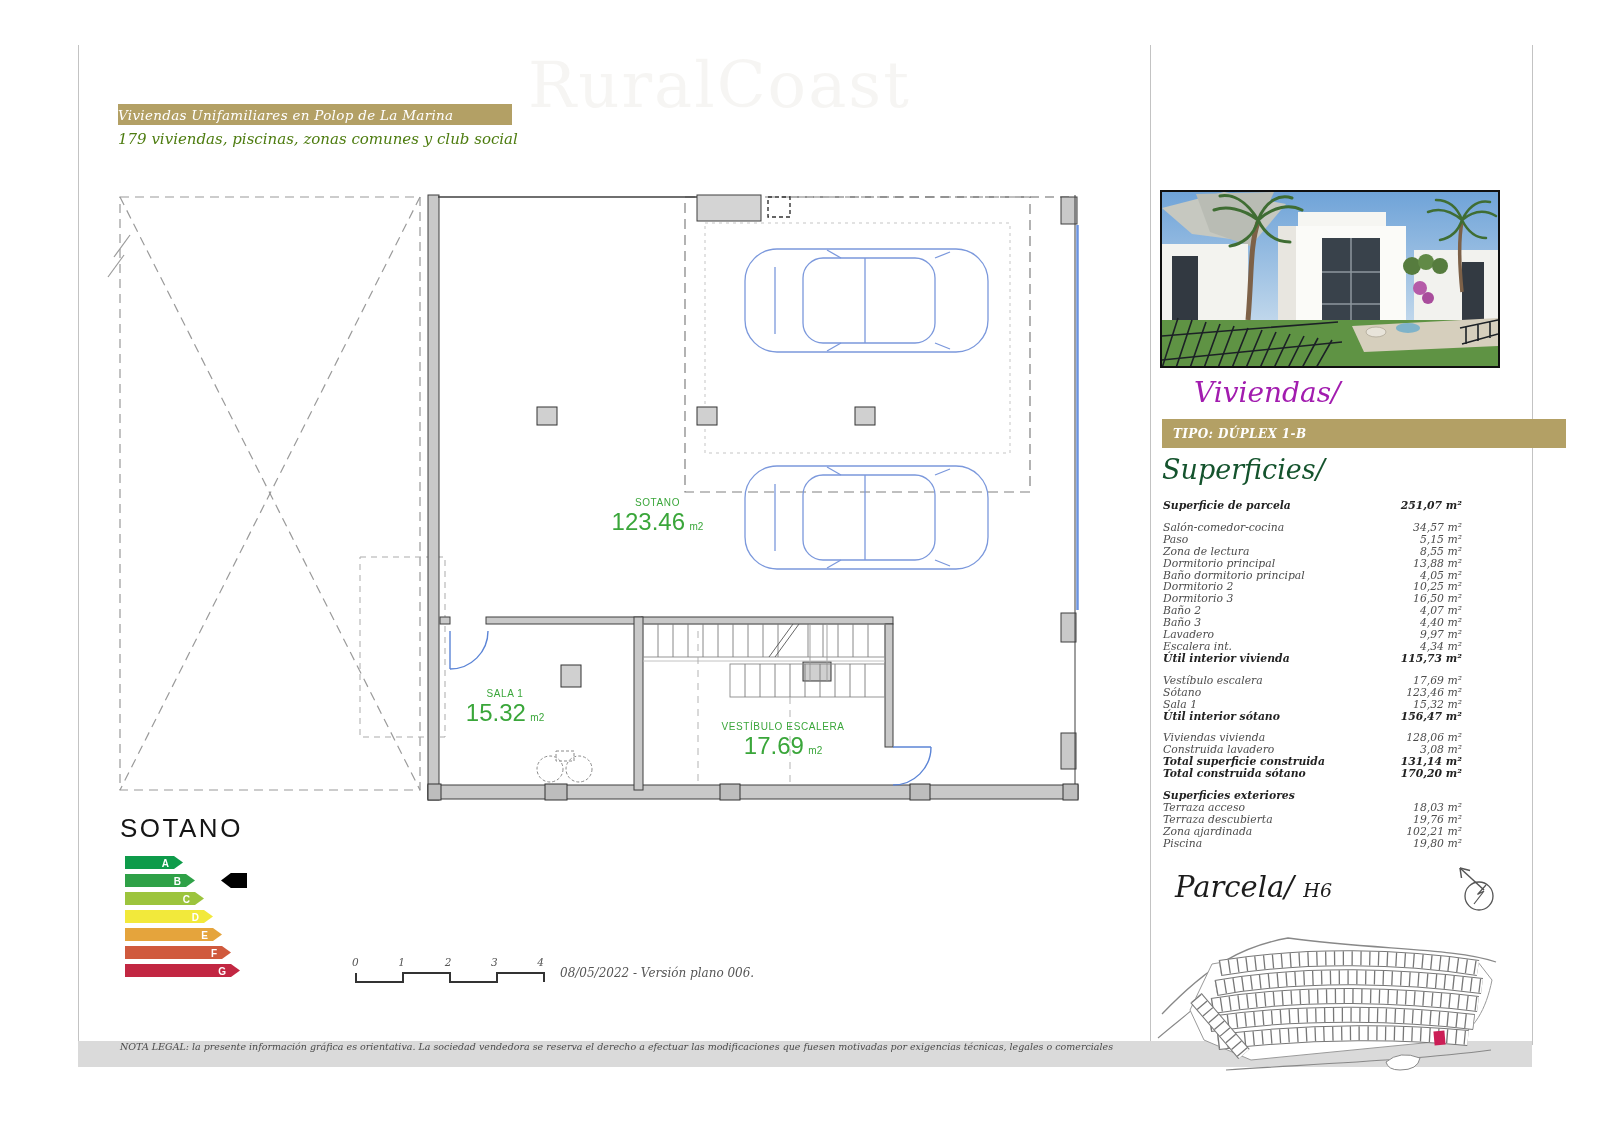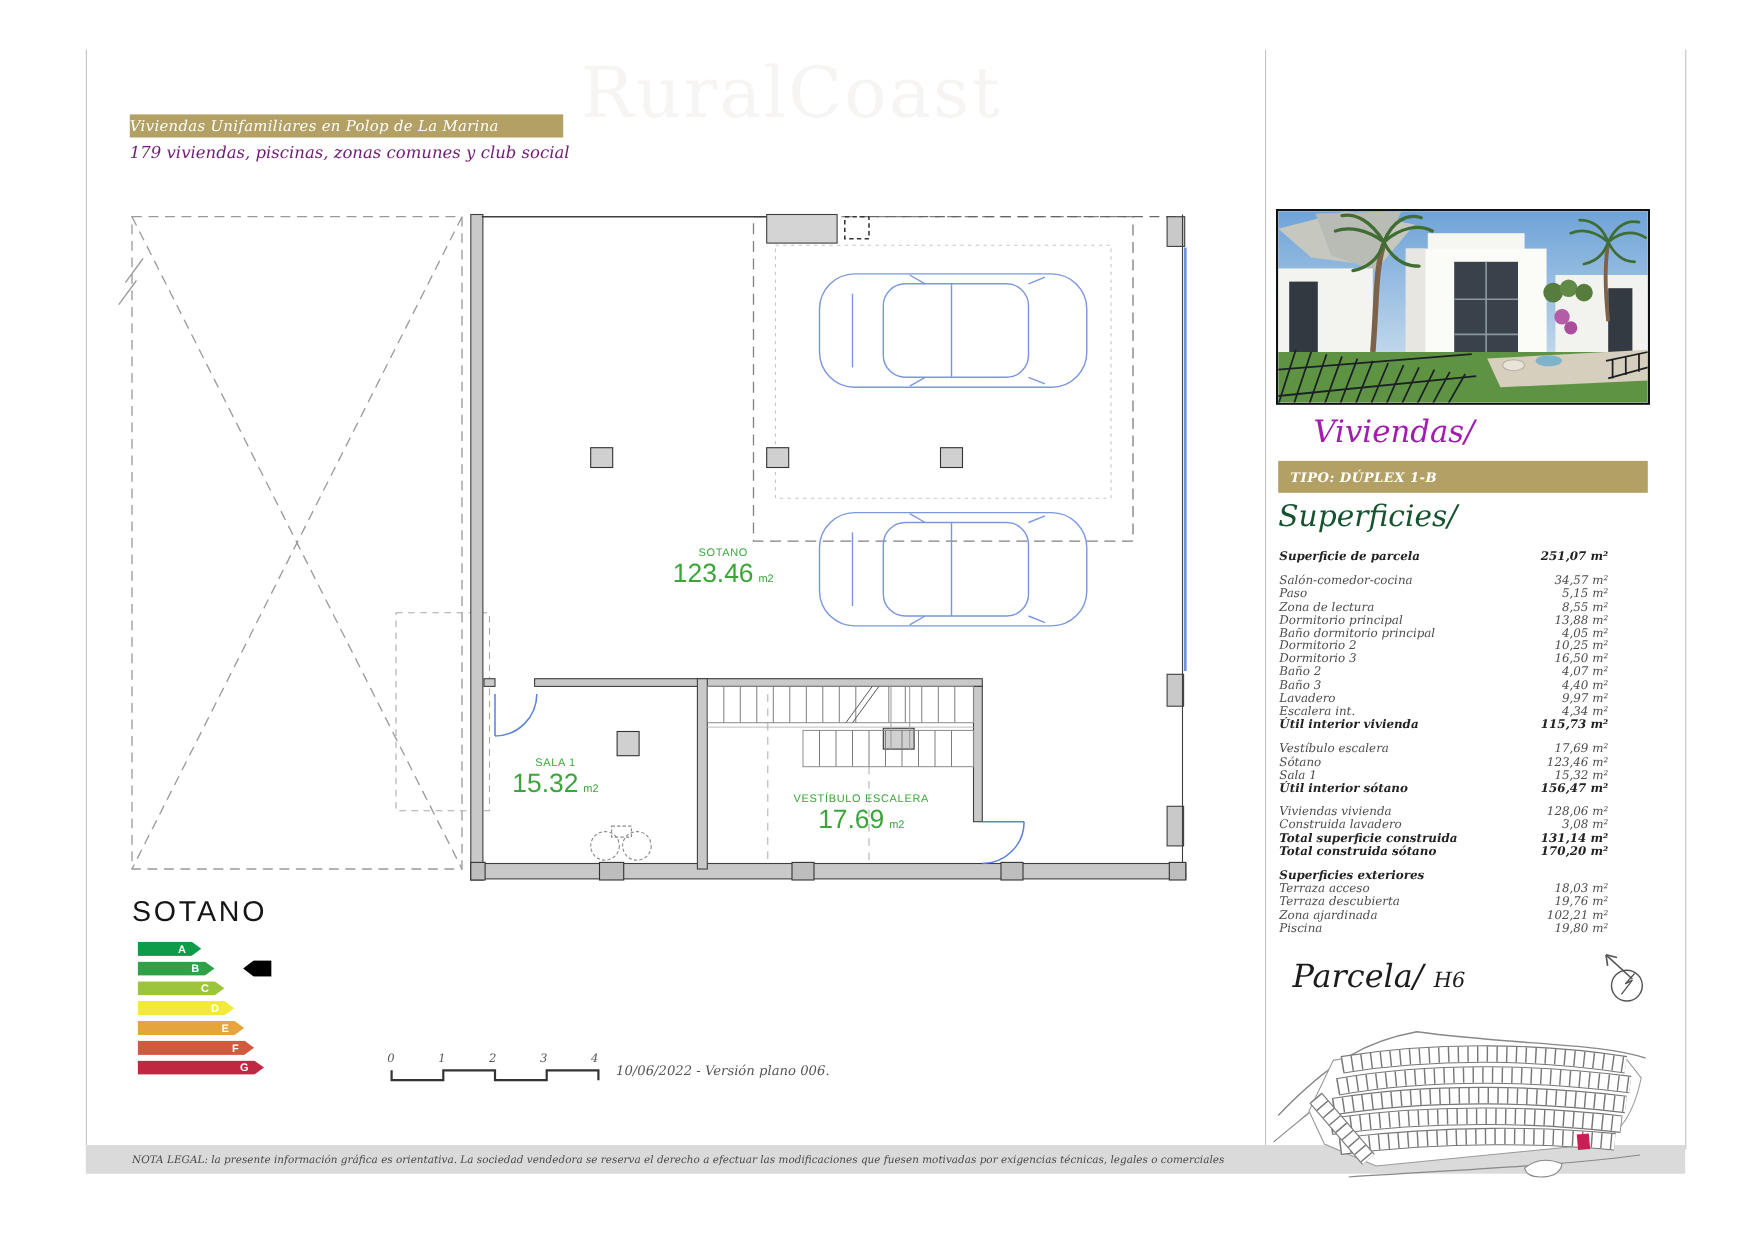--- a/index.html
+++ b/index.html
@@ -4,21 +4,21 @@
 <style>
   html,body{margin:0;padding:0;background:#fff;}
   .page{position:relative;width:1600px;height:1131px;background:#fff;overflow:hidden;
         font-family:"DejaVu Serif",serif;}
   .vline{position:absolute;width:1px;background:#c3c3c3;}
 
   
   .title-bar{position:absolute;left:118px;top:104px;width:394px;height:21px;background:#b3a065;
              color:#fff;display:flex;align-items:center;box-sizing:border-box;
              font:italic 13.5px "DejaVu Serif",serif;letter-spacing:.3px;}
-  .subtitle{position:absolute;left:118px;top:130px;font:italic 15px "DejaVu Serif",serif;color:#701a75;}
+  .subtitle{position:absolute;left:118px;top:130px;font:italic 15px "DejaVu Serif",serif;color:#4d7c0f;}
   .watermark{position:absolute;left:528px;top:48px;font:64px "DejaVu Serif",serif;
              color:rgba(101,84,50,0.06);letter-spacing:2px;}
 
   
   #plan-svg{position:absolute;left:90px;top:185px;}
   .room-label{position:absolute;text-align:center;color:#3aa63a;font-family:"Liberation Sans",sans-serif;}
   .room-label .rname{font-size:10px;letter-spacing:.6px;}
   .room-label .rvalue{font-size:24px;}
   .room-label .runit{font-size:10px;}
   #room-sotano{left:575px;top:497px;width:165px;}
@@ -38,28 +38,28 @@
         clip-path:polygon(0 50%,38% 0,100% 0,100% 100%,38% 100%);}
 
   
   #scale{position:absolute;left:352px;top:956px;width:200px;}
   .scale-ticks{display:flex;justify-content:space-between;width:192px;
                font:italic 10.5px "DejaVu Serif",serif;color:#555;margin-bottom:1px;}
   #version-caption{position:absolute;left:560px;top:966px;font:italic 12px "DejaVu Serif",serif;color:#555;}
 
   
   #legal{position:absolute;left:78px;top:1041px;width:1454px;height:26px;background:#dadada;
-         display:flex;align-items:center;}
+         display:flex;}
   #legal span{margin-left:42px;font:italic 9.5px "DejaVu Serif",serif;color:#4a4a4a;}
 
   
   #photo{position:absolute;left:1160px;top:190px;width:340px;height:178px;border:2px solid #101010;
          box-sizing:border-box;}
   #viviendas-heading{position:absolute;left:1194px;top:376px;font:italic 28px "DejaVu Serif",serif;color:#a21caf;}
-  #tipo-badge{position:absolute;left:1162px;top:419px;width:336px;height:29px;background:#b3a065;color:#fff;
+  #tipo-badge{position:absolute;left:1162px;top:419px;width:404px;height:29px;background:#b3a065;color:#fff;
          display:flex;align-items:center;padding-left:11px;box-sizing:border-box;
          font:italic bold 12px "DejaVu Serif",serif;letter-spacing:.4px;}
   #superficies-heading{position:absolute;left:1162px;top:454px;font:italic 27px "DejaVu Serif",serif;color:#14532d;}
   #stable{position:absolute;left:1163px;top:500px;width:299px;}
   .srow{display:flex;justify-content:space-between;font:italic 10.8px/11.9px "DejaVu Serif",serif;color:#4c4c4c;}
   .srow .sval{white-space:nowrap;margin-left:40px;}
   .srow.b{font-weight:bold;color:#222;}
   .srow.sp{margin-top:10px;text-align:center;}
   #parcela-heading{position:absolute;left:1175px;top:870px;font:italic 29px "DejaVu Serif",serif;color:#1c1c1c;}
   #parcela-code{font:italic 19px "DejaVu Serif",serif;}
@@ -249,21 +249,21 @@
     <span class="stick">0</span>
         <span class="stick">1</span>
         <span class="stick">2</span>
         <span class="stick">3</span>
         <span class="stick">4</span>
       </div>
     <svg width="200" height="16" viewBox="0 0 200 16">
       <path d="M4,4 L4,13 L51,13 L51,4 L98,4 L98,13 L145,13 L145,4 L192,4 L192,13" stroke="#333" stroke-width="2" fill="none"></path>
     </svg>
   </div>
-  <div id="version-caption">10/06/2022 - Versión plano 006.</div>
+  <div id="version-caption">08/05/2022 - Versión plano 006.</div>
 
   <div id="legal">
     <span>NOTA LEGAL: la presente información gráfica es orientativa. La sociedad vendedora se reserva el derecho a efectuar las modificaciones que fuesen motivadas por exigencias técnicas, legales o comerciales</span>
   </div>
 
   <div id="photo">
     <svg width="336" height="174" viewBox="0 0 336 174">
       <defs>
         <linearGradient id="sky" x1="0" y1="0" x2="0" y2="1">
           <stop offset="0" stop-color="#6fa3d8"></stop>

